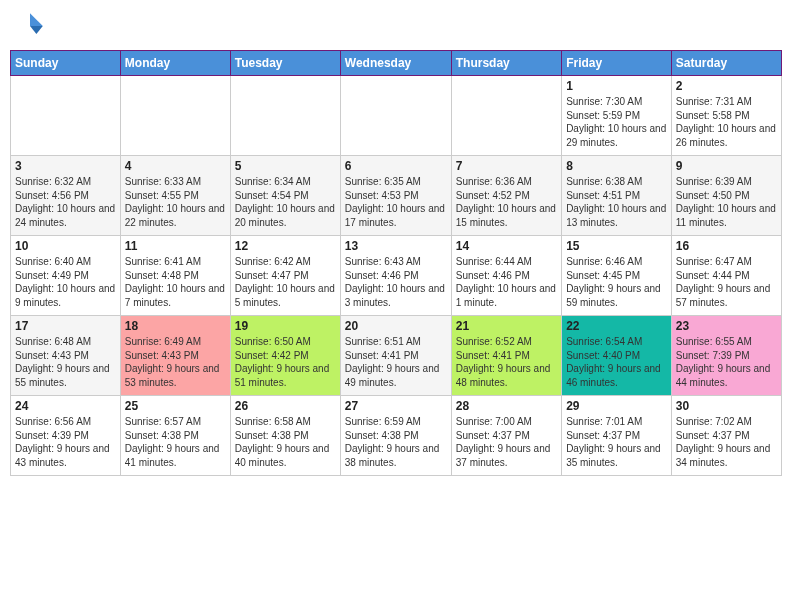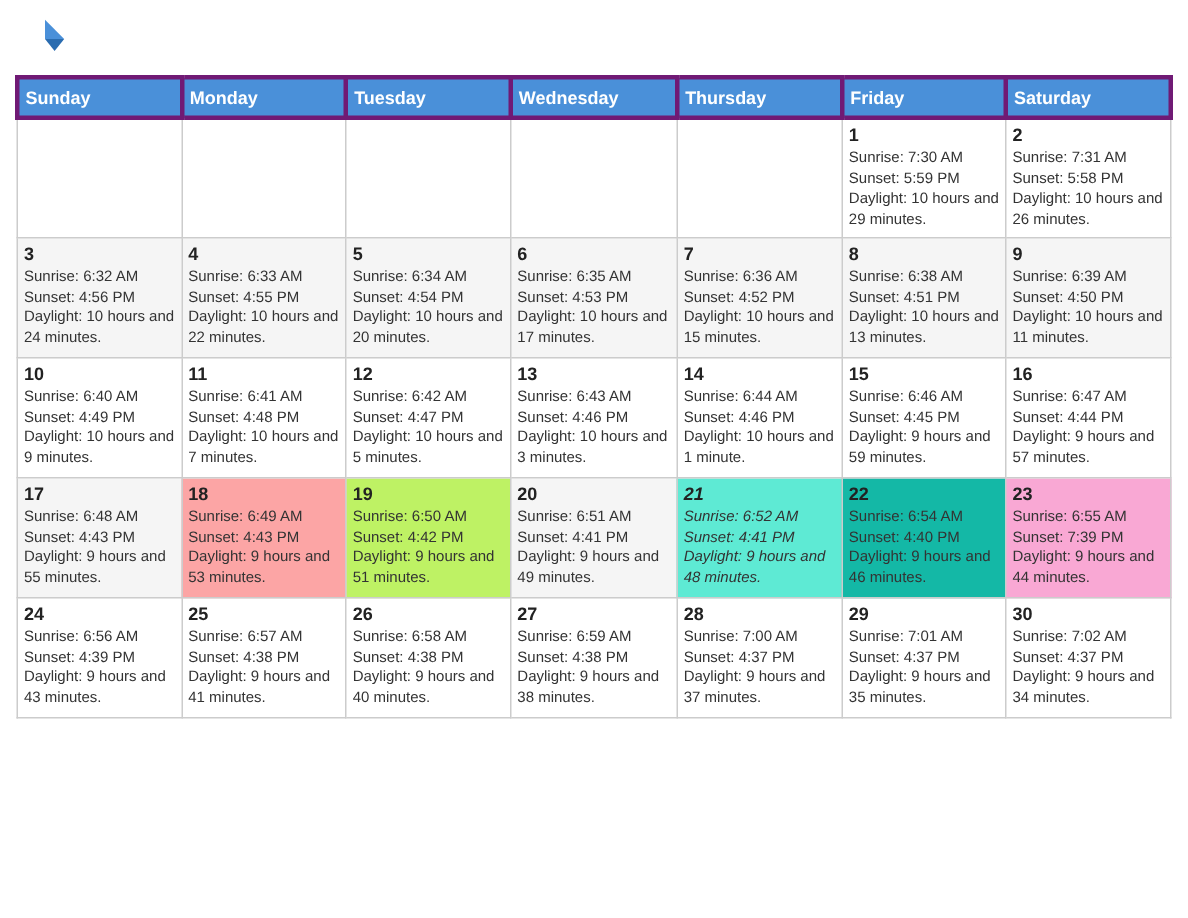--- a/index.html
+++ b/index.html
@@ -52,21 +52,21 @@
       border-collapse: collapse;
       font-size: 11px;
     }
     thead tr th {
       background-color: #4a90d9;
       color: #fff;
       font-size: 12px;
       font-weight: bold;
       padding: 5px 4px;
       text-align: left;
-      border: 3px solid #701a75;
+      border: 1px solid #701a75;
     }
     tbody tr td {
       border: 1px solid #ccc;
       vertical-align: top;
       padding: 3px 4px;
       width: 113px;
       height: 80px;
       background: #fff;
     }
     tbody tr:nth-child(even) td {
@@ -245,21 +245,21 @@
           <div class="day-info">Sunrise: 6:50 AM
 Sunset: 4:42 PM
 Daylight: 9 hours and 51 minutes.</div>
         </td>
         <td style="background: rgb(245, 245, 245);">
           <div class="day-num">20</div>
           <div class="day-info">Sunrise: 6:51 AM
 Sunset: 4:41 PM
 Daylight: 9 hours and 49 minutes.</div>
         </td>
-        <td style="background: #5eead4; font-style: italic;">
+        <td style="background: #bef264;">
           <div class="day-num">21</div>
           <div class="day-info">Sunrise: 6:52 AM
 Sunset: 4:41 PM
 Daylight: 9 hours and 48 minutes.</div>
         </td>
         <td style="background: #14b8a6;">
           <div class="day-num">22</div>
           <div class="day-info">Sunrise: 6:54 AM
 Sunset: 4:40 PM
 Daylight: 9 hours and 46 minutes.</div>

